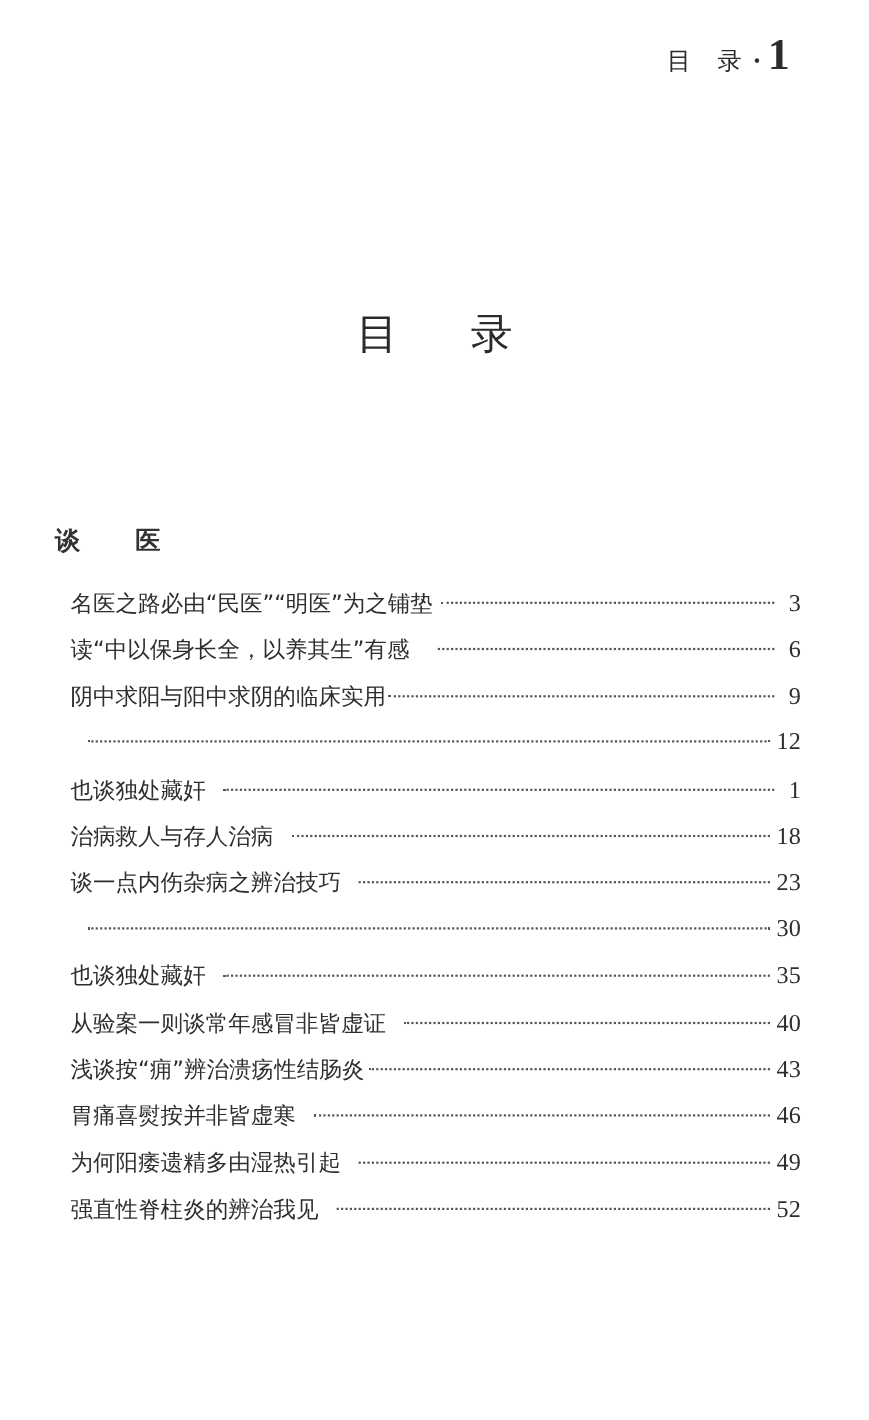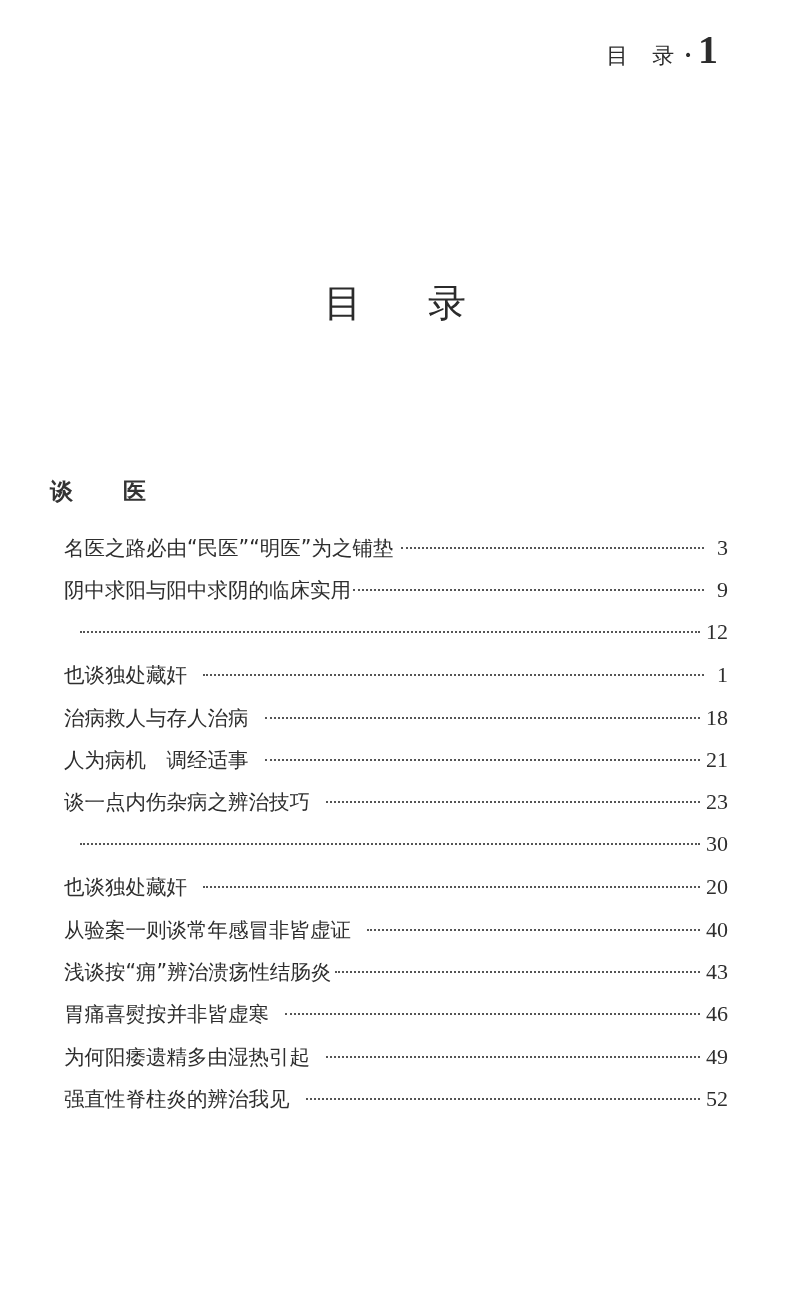--- a/index.html
+++ b/index.html
@@ -109,56 +109,56 @@
 
 <div class="section-heading">谈医</div>
 
 <div class="toc">
   <div class="toc-row">
     <span class="toc-title">名医之路必由“民医”“明医”为之铺垫</span>
     <span class="toc-leader"></span>
     <span class="toc-page">3</span>
   </div>
   <div class="toc-row">
+    <span class="toc-title">读“中以保身长全，以养其生”有感</span>
+    <span class="toc-leader" style="margin-left:26px"></span>
+    <span class="toc-page">6</span>
+  </div>
+  <div class="toc-row">
     <span class="toc-title">阴中求阳与阳中求阴的临床实用</span>
     <span class="toc-leader" style="margin-left:2px"></span>
     <span class="toc-page">9</span>
   </div>
   <div class="toc-row">
     <span class="toc-leader" style="margin-left:16px"></span>
     <span class="toc-page">12</span>
   </div>
   <div class="toc-row">
     <span class="toc-title">也谈独处藏奸</span>
     <span class="toc-leader" style="margin-left:16px"></span>
     <span class="toc-page">1</span>
   </div>
   <div class="toc-row">
     <span class="toc-title">治病救人与存人治病</span>
     <span class="toc-leader" style="margin-left:16px"></span>
     <span class="toc-page">18</span>
   </div>
   <div class="toc-row">
-    <span class="toc-title">人为病机　调经适事</span>
-    <span class="toc-leader" style="margin-left:16px"></span>
-    <span class="toc-page">21</span>
-  </div>
-  <div class="toc-row">
     <span class="toc-title">谈一点内伤杂病之辨治技巧</span>
     <span class="toc-leader" style="margin-left:16px"></span>
     <span class="toc-page">23</span>
   </div>
   <div class="toc-row">
     <span class="toc-leader" style="margin-left:16px"></span>
     <span class="toc-page">30</span>
   </div>
   <div class="toc-row">
     <span class="toc-title">也谈独处藏奸</span>
     <span class="toc-leader" style="margin-left:16px"></span>
-    <span class="toc-page">20</span>
+    <span class="toc-page">35</span>
   </div>
   <div class="toc-row">
     <span class="toc-title">从验案一则谈常年感冒非皆虚证</span>
     <span class="toc-leader" style="margin-left:16px"></span>
     <span class="toc-page">40</span>
   </div>
   <div class="toc-row">
     <span class="toc-title">浅谈按“痈”辨治溃疡性结肠炎</span>
     <span class="toc-leader" style="margin-left:4px"></span>
     <span class="toc-page">43</span>

